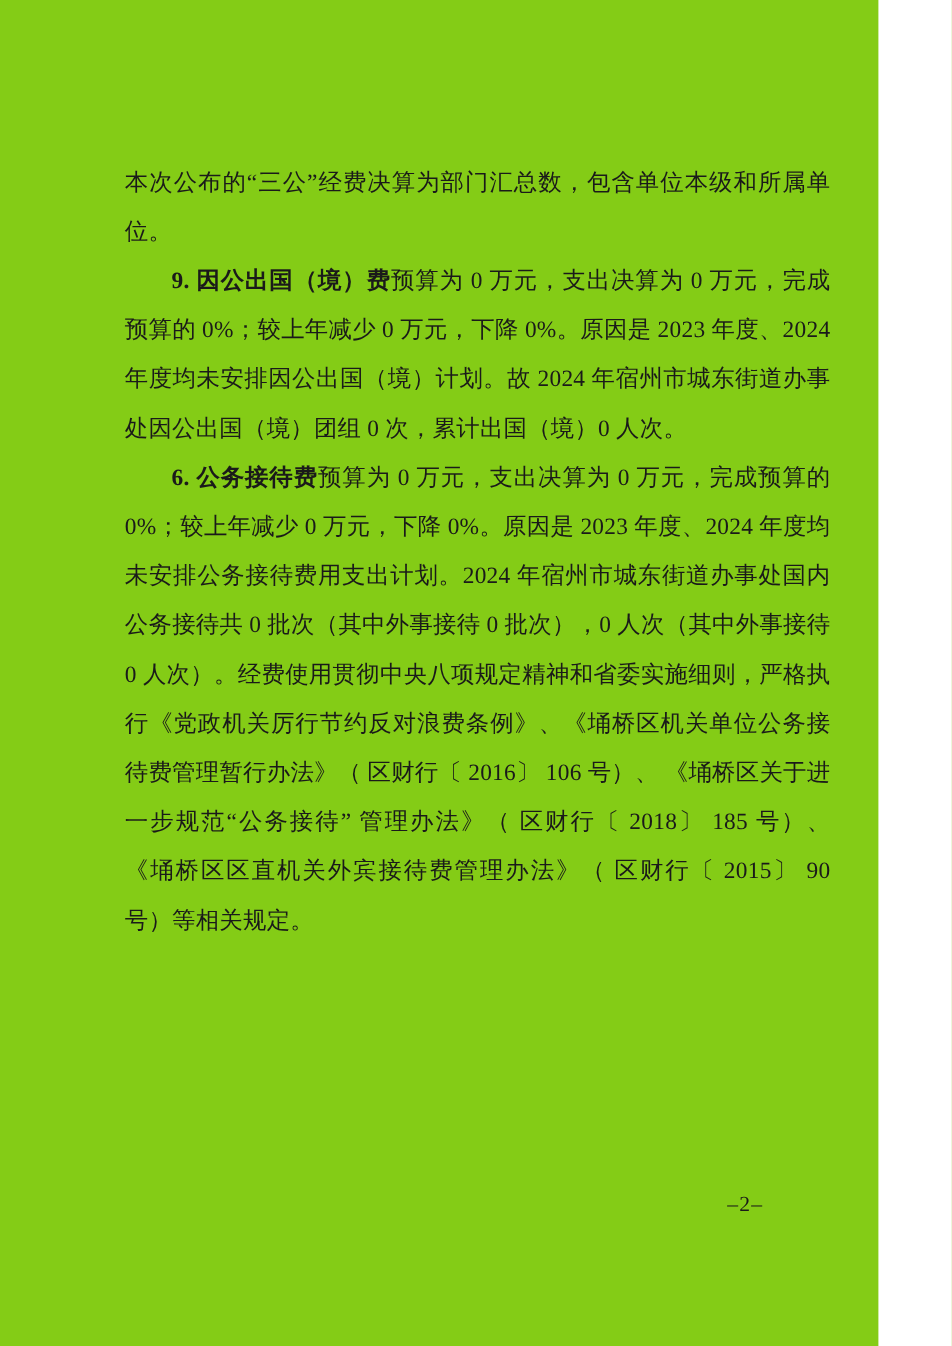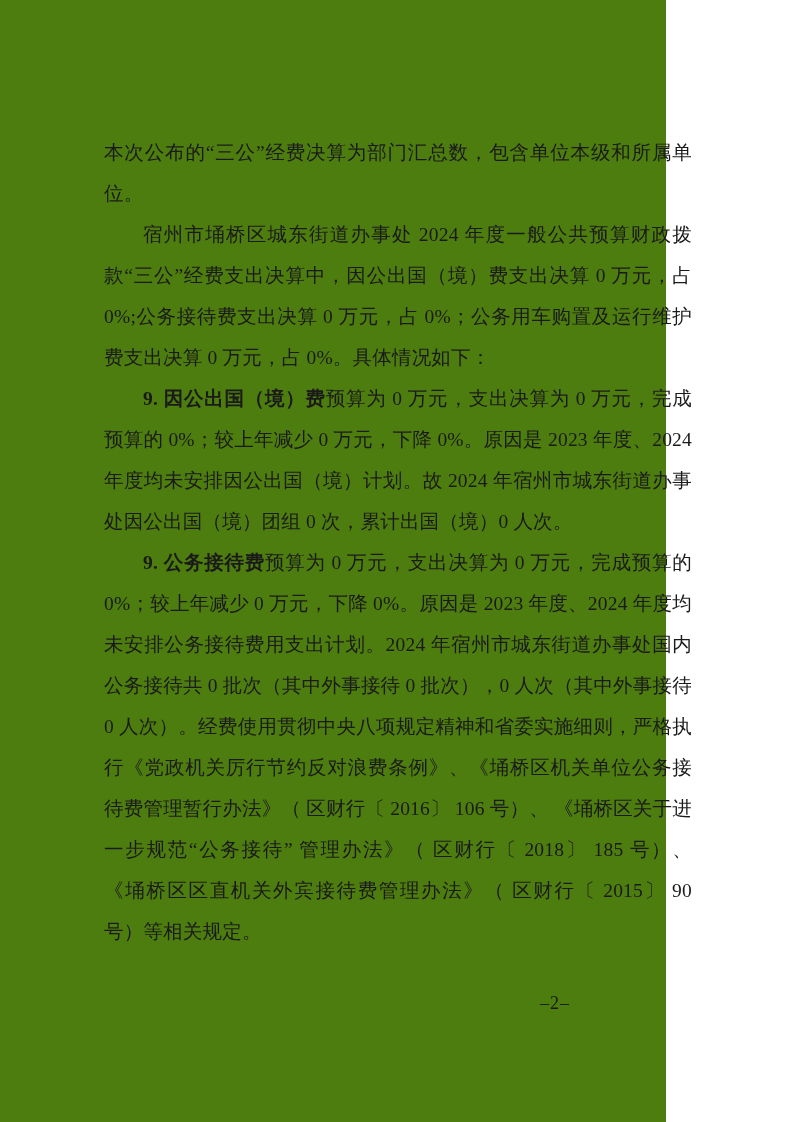--- a/index.html
+++ b/index.html
@@ -12,23 +12,23 @@
     height: 1122px;
     position: relative;
     font-family: "Liberation Serif", "DejaVu Serif", serif;
     color: #1a1a1a;
     overflow: hidden;
   }
   .page {
     position: absolute;
     top: 0;
     left: 0;
-    width: 666px;
+    width: 732px;
     height: 1122px;
-    background: #4d7c0f;
+    background: #84cc16;
   }
   .content {
     position: absolute;
     left: 104px;
     top: 132px;
     width: 588px;
   }
   p {
     margin: 0 0 0 0;
     font-size: 19.5px;
@@ -62,28 +62,25 @@
 <body>
 
 <div class="page">
   <div class="content">
 
     <p class="para-block">
       <span>本次公布的“三公”经费决算为部门汇总数，包含单位本级和所属单位。</span>
     </p>
 
 
-    <p class="para-block indent">
-      <span>宿州市埇桥区城东街道办事处 2024 年度一般公共预算财政拨款“三公”经费支出决算中，因公出国（境）费支出决算 0 万元，占 0%;公务接待费支出决算 0 万元，占 0%；公务用车购置及运行维护费支出决算 0 万元，占 0%。具体情况如下：</span>
-    </p>
 
     <p class="para-block indent">
       <b class="bold-head">9. 因公出国（境）费</b><span>预算为 0 万元，支出决算为 0 万元，完成预算的 0%；较上年减少 0 万元，下降 0%。原因是 2023 年度、2024 年度均未安排因公出国（境）计划。故 2024 年宿州市城东街道办事处因公出国（境）团组 0 次，累计出国（境）0 人次。</span>
     </p>
 
     <p class="para-block indent">
-      <b class="bold-head">9. 公务接待费</b><span>预算为 0 万元，支出决算为 0 万元，完成预算的 0%；较上年减少 0 万元，下降 0%。原因是 2023 年度、2024 年度均未安排公务接待费用支出计划。2024 年宿州市城东街道办事处国内公务接待共 0 批次（其中外事接待 0 批次），0 人次（其中外事接待 0 人次）。经费使用贯彻中央八项规定精神和省委实施细则，严格执行《党政机关厉行节约反对浪费条例》、《埇桥区机关单位公务接待费管理暂行办法》（ 区财行〔 2016〕 106 号）、 《埇桥区关于进一步规范“公务接待” 管理办法》（ 区财行〔 2018〕 185 号）、 《埇桥区区直机关外宾接待费管理办法》（ 区财行〔 2015〕 90 号）等相关规定。</span>
+      <b class="bold-head">6. 公务接待费</b><span>预算为 0 万元，支出决算为 0 万元，完成预算的 0%；较上年减少 0 万元，下降 0%。原因是 2023 年度、2024 年度均未安排公务接待费用支出计划。2024 年宿州市城东街道办事处国内公务接待共 0 批次（其中外事接待 0 批次），0 人次（其中外事接待 0 人次）。经费使用贯彻中央八项规定精神和省委实施细则，严格执行《党政机关厉行节约反对浪费条例》、《埇桥区机关单位公务接待费管理暂行办法》（ 区财行〔 2016〕 106 号）、 《埇桥区关于进一步规范“公务接待” 管理办法》（ 区财行〔 2018〕 185 号）、 《埇桥区区直机关外宾接待费管理办法》（ 区财行〔 2015〕 90 号）等相关规定。</span>
     </p>
 
   </div>
 
   <div class="page-number">–2–</div>
 </div>
 
 </body></html>

